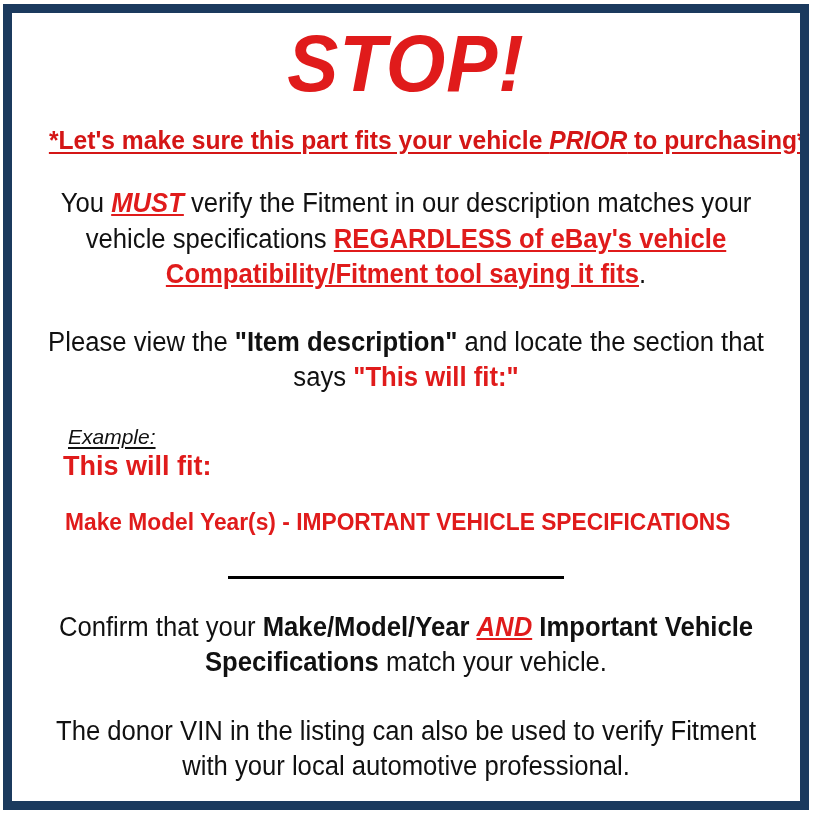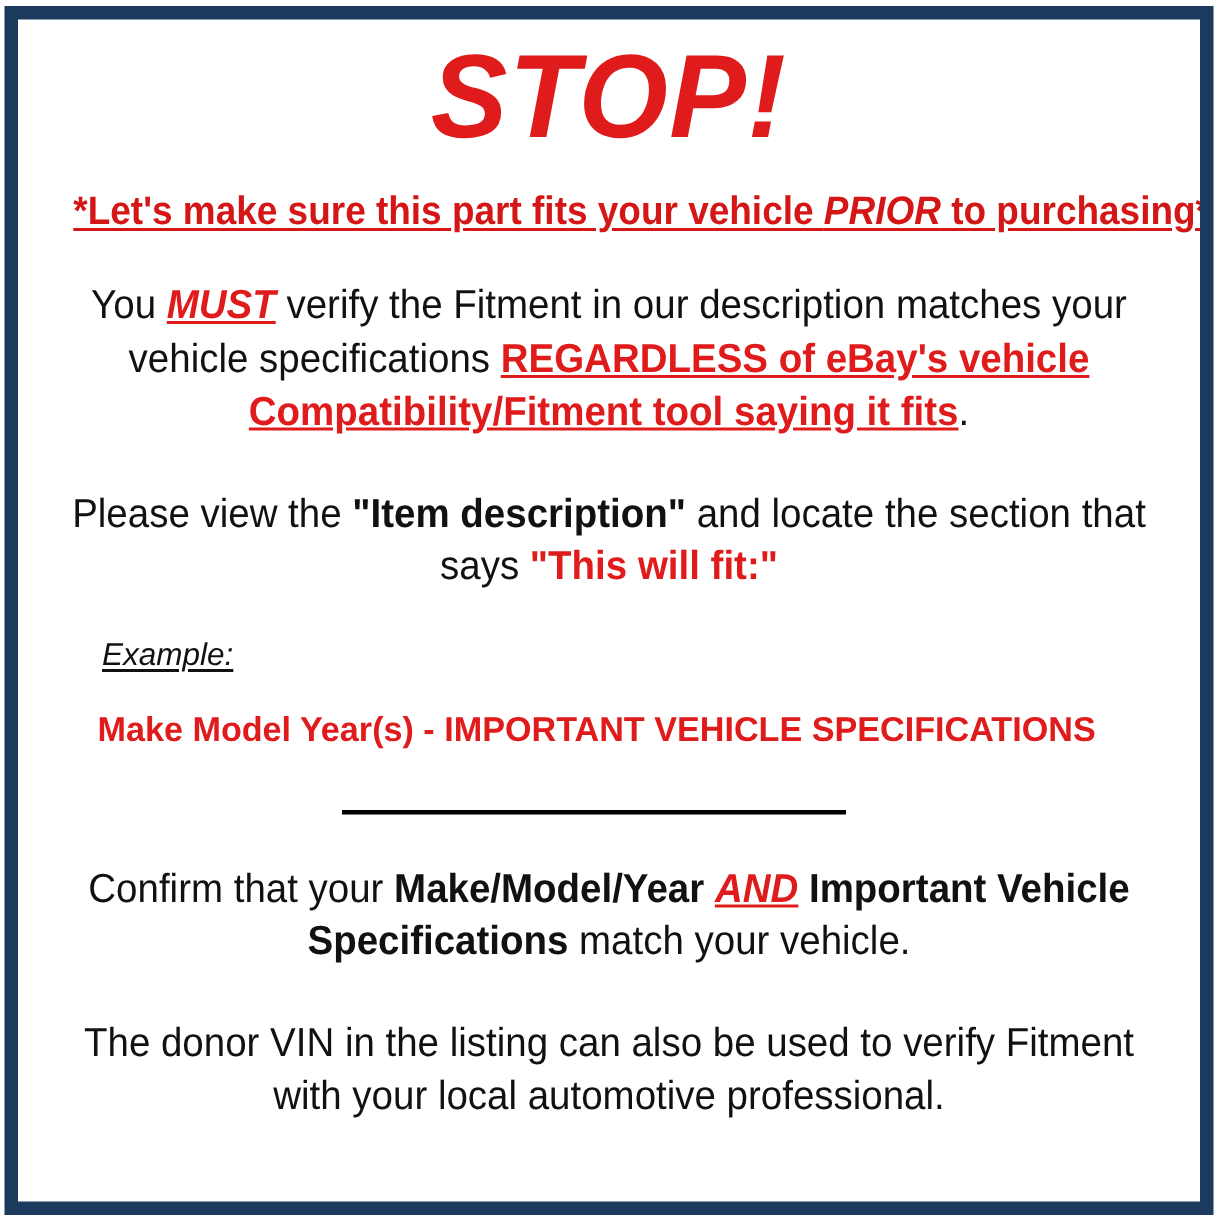--- a/index.html
+++ b/index.html
@@ -158,20 +158,21 @@
     </div>
 
     <div class="para p-item">
       <span>Please view the </span><span class="blk-bold">"Item description"</span><span> and locate the section that says </span><span class="red-bold">"This will fit:"</span>
     </div>
 
     <div class="example-block">
       <div>
         <span class="example-label">Example:</span>
       </div>
+      <div class="example-fit">This will fit:</div>
       <div class="example-spec">Make Model Year(s) - IMPORTANT VEHICLE SPECIFICATIONS</div>
     </div>
 
     <div class="divider-wrap">
       <span class="divider"></span>
     </div>
 
     <div class="para p-confirm">
       <span>Confirm that your </span><span class="blk-bold">Make/Model/Year</span><span> </span><span class="em-red-ul">AND</span><span> </span><span class="blk-bold">Important Vehicle Specifications</span><span> match your vehicle.</span>
     </div>

